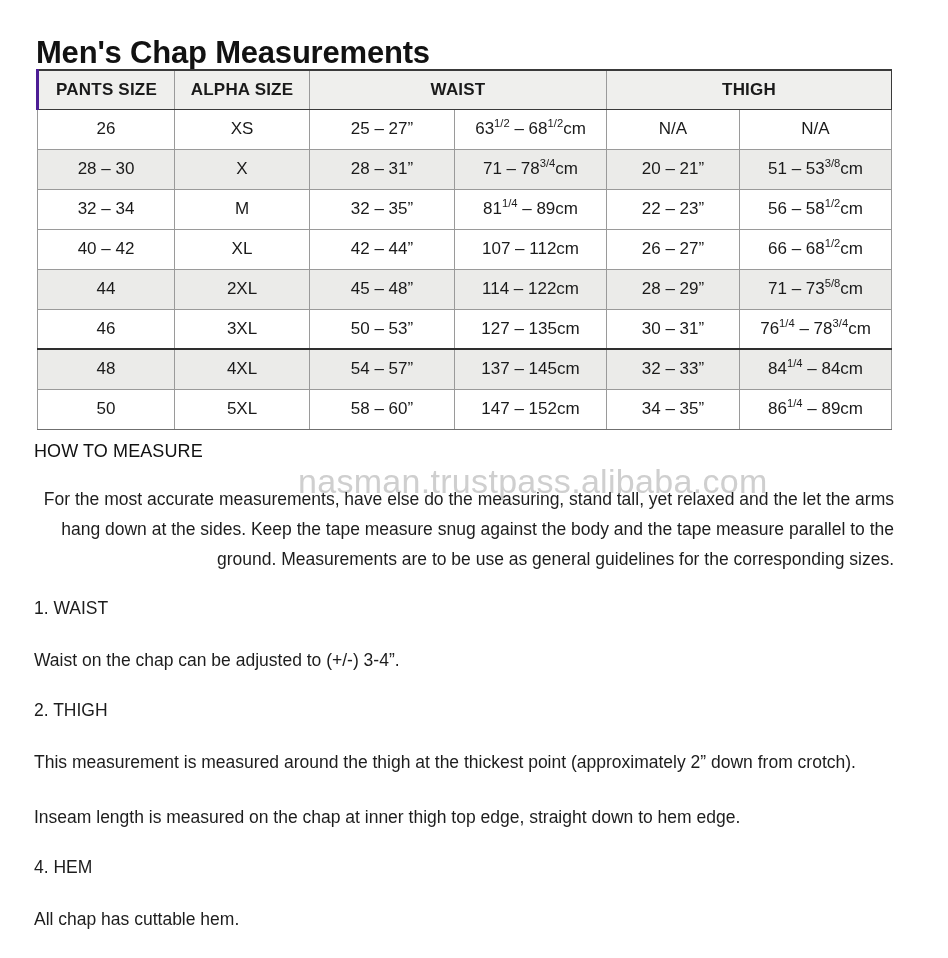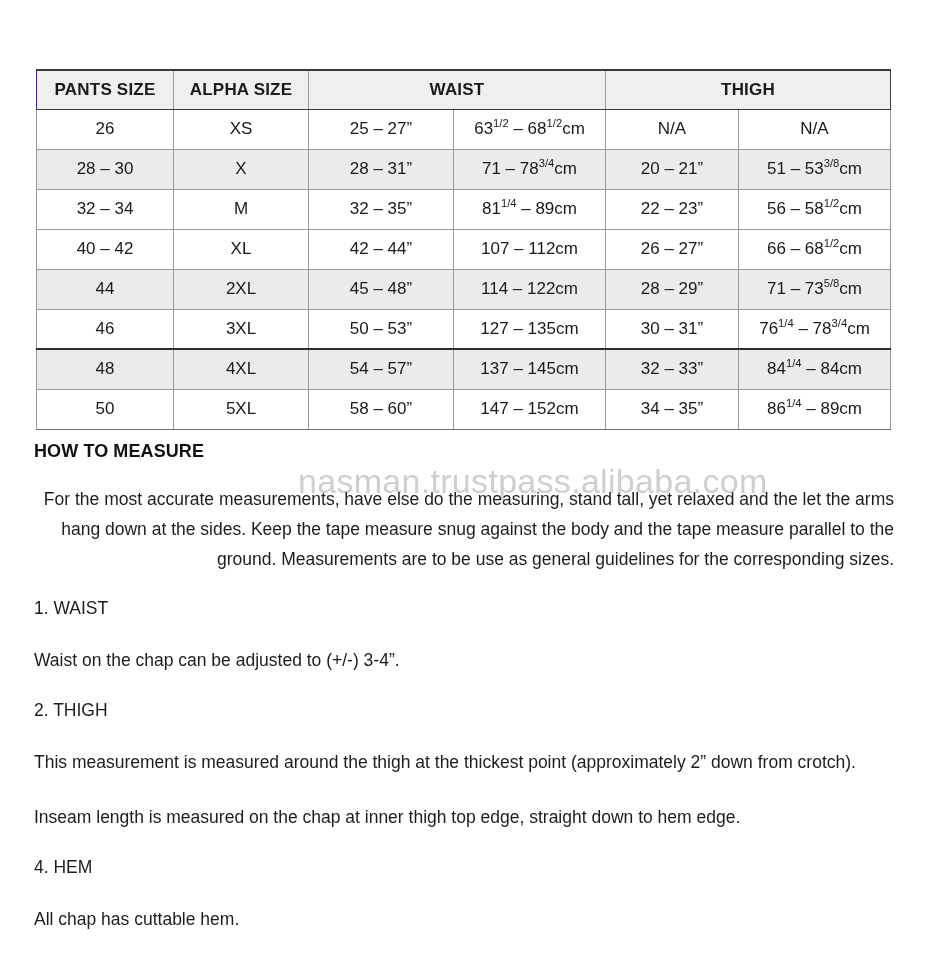--- a/index.html
+++ b/index.html
@@ -54,21 +54,21 @@
   }
   .size-table thead th {
     background: #efefed;
     font-weight: bold;
     font-size: 17px;
     letter-spacing: 0.2px;
     height: 39px;
     border-top: 2px solid #3a3a3a;
     border-bottom: 1px solid #3a3a3a;
   }
-  .size-table thead th.first { border-left: 1px solid #4c1d95; }
+  .size-table thead th.first { border-left: 3px solid #4c1d95; }
   .size-table thead th.last  { border-right: 1px solid #3a3a3a; }
 
   .size-table tbody tr.shaded td { background: #ebebe9; }
   .size-table tbody tr.plain td  { background: #ffffff; }
   .size-table tbody tr.thick-top td { border-top: 2px solid #2e2e2e; }
   .size-table tbody tr:last-child td { border-bottom: 1px solid #6f6f6f; }
 
   
   col.c-pants { width: 137px; }
   col.c-alpha { width: 135px; }
@@ -99,21 +99,21 @@
   
   .content {
     position: absolute;
     left: 34px;
     top: 441px;
     width: 860px;
     z-index: 8;
   }
   .section-heading {
     font-size: 18px;
-    font-weight: bold;
+    font-weight: normal;
     color: #111111;
     letter-spacing: 0.1px;
     margin: 0 0 22px 0;
   }
   .intro {
     font-size: 17.5px;
     line-height: 30px;
     color: #1d1d1d;
     margin: 0 0 24px 0;
     text-align: right;
@@ -130,20 +130,21 @@
     color: #1d1d1d;
     margin: 0 0 25px 0;
   }
   .para.wrap { width: 835px; }
 </style>
 </head>
 <body>
 
 <div class="page">
 
+  <h1 class="title">Men's Chap Measurements</h1>
 
   <table class="size-table">
     <colgroup>
       <col class="c-pants">
         <col class="c-alpha">
       <col class="c-waist-in">
         <col class="c-waist-cm">
       <col class="c-thigh-in">
         <col class="c-thigh-cm">
     </colgroup>

